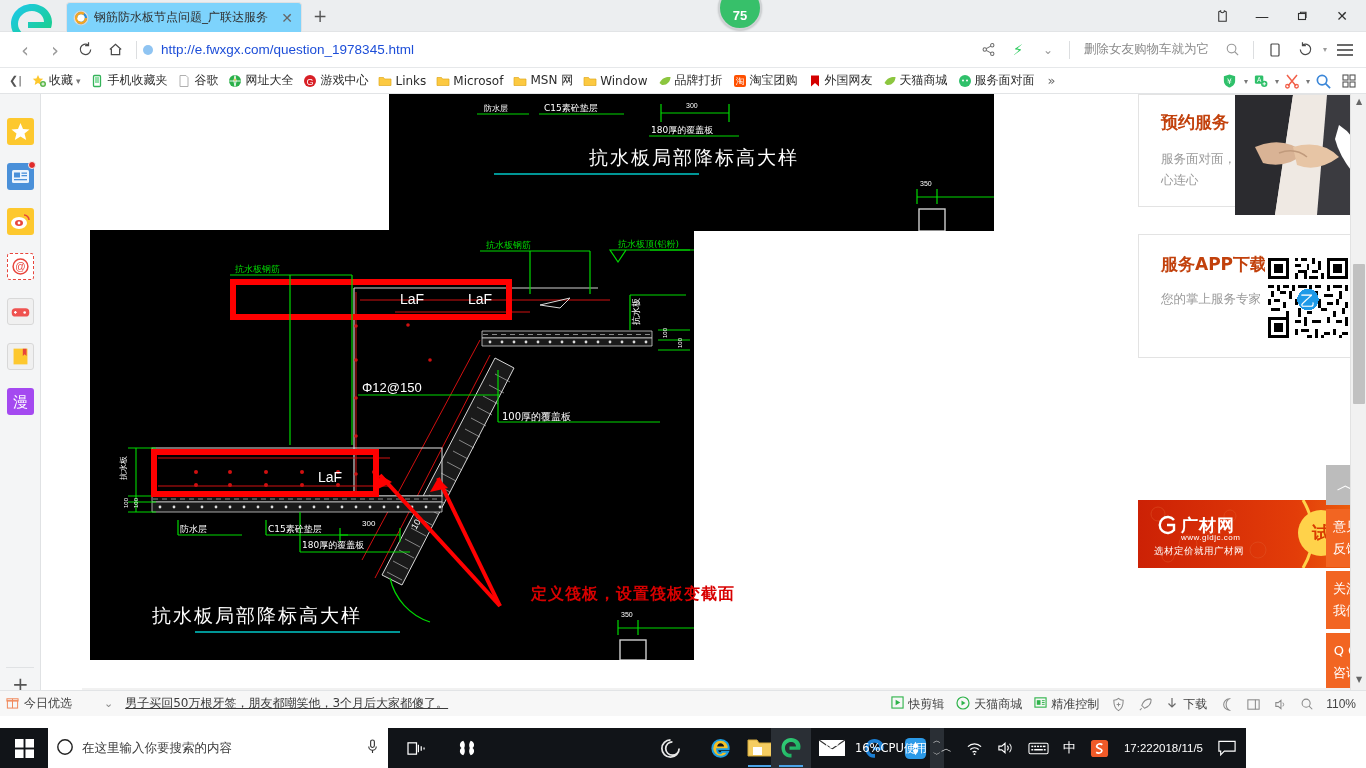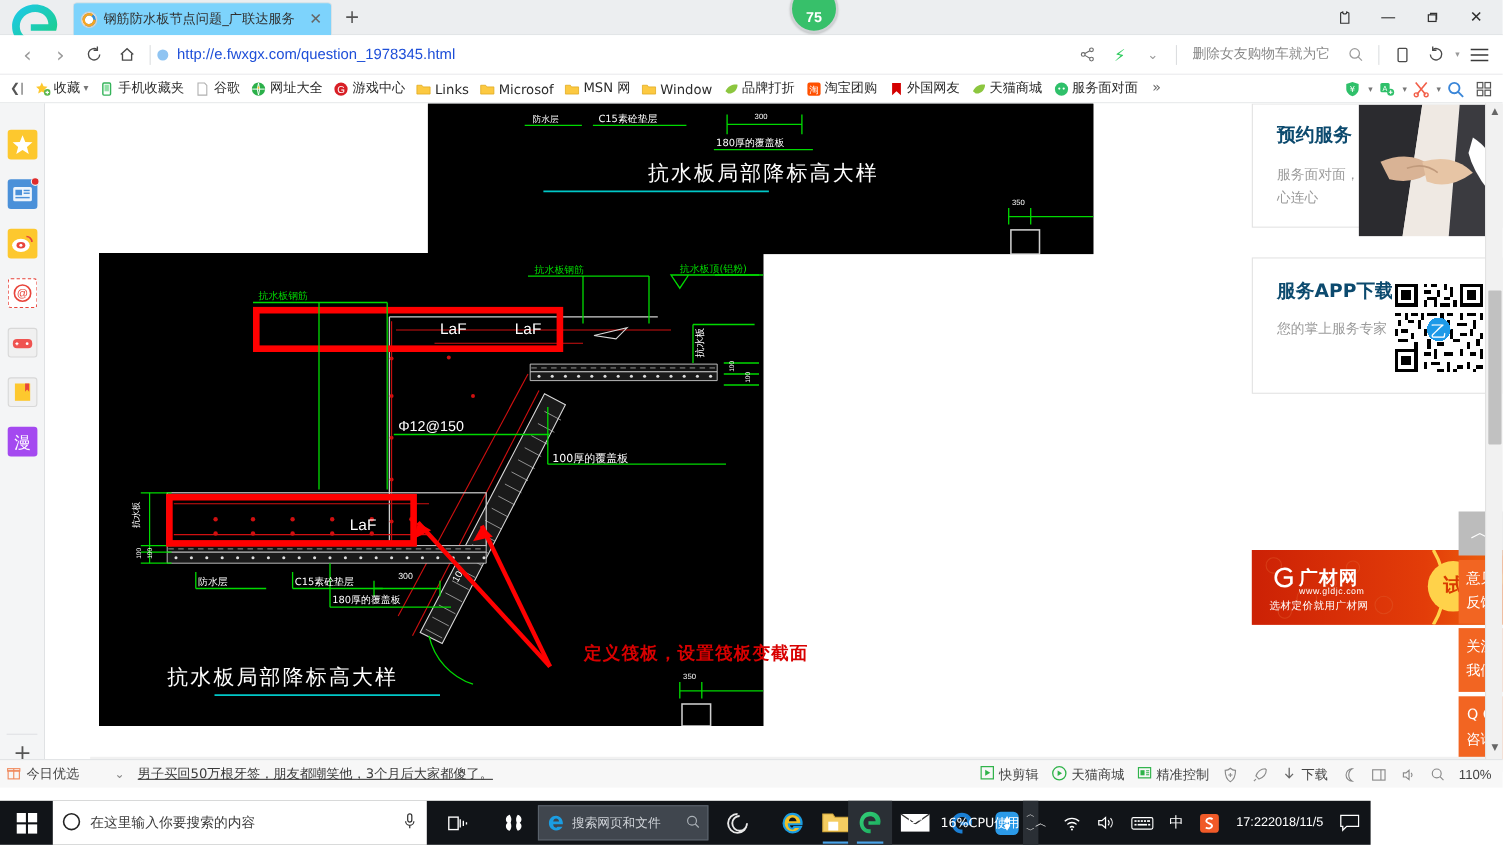--- a/index.html
+++ b/index.html
@@ -101,21 +101,21 @@
   .cad-inner { position:absolute; left:0; top:0; width:604px; height:430px; }
 
   .annot {
     position:absolute; left:490px; top:490px; font-size:16px; font-weight:bold; color:#d80000;
     font-family:"DejaVu Sans", sans-serif; white-space:nowrap; letter-spacing:1px;
   }
 
   
   .rail { position:absolute; left:1015px; top:0; width:310px; height:608px; }
   .card { position:absolute; background:#fff; border:1px solid #e3e3e3; }
-  .card-title { font-size:17px; color:#0c4a6e; font-family:"DejaVu Sans", sans-serif; font-weight:bold; }
+  .card-title { font-size:17px; color:#c2410c; font-family:"DejaVu Sans", sans-serif; font-weight:bold; }
   .card-sub { font-size:12.5px; color:#9a9a9a; line-height:21px; font-family:"DejaVu Sans", sans-serif; width:105px;}
   .handshake { position:absolute; right:0; top:0; width:130px; height:120px; overflow:hidden; }
   .qr { position:absolute; right:14px; top:20px; width:86px; height:86px; }
   .banner {
     position:absolute; left:1097px; top:406px; width:265px; height:68px;
     background:linear-gradient(90deg,#d32205 0%,#e23a0a 55%,#f26d0b 100%); overflow:hidden;
   }
   .gcw { position:absolute; left:16px; top:13px; color:#fff; }
   .gcw-main { font-size:17px; font-weight:bold; font-family:"DejaVu Sans", sans-serif; letter-spacing:1px;}
   .gcw-url { font-size:8px; font-family:"Liberation Sans", sans-serif; letter-spacing:.5px; margin-top:1px;}
@@ -1043,32 +1043,20 @@
       </svg>
   </div>
 
   <div class="tb-icon" style="left:447px">
     <svg width="22" height="22" viewBox="0 0 24 24">
         <path d="M8 4 C4 5 3 10 6 12 C3 14 4 19 8 20 C10 17 10 15 9 12 C10 9 10 7 8 4 Z" fill="#fff"></path>
         <path d="M16 4 C20 5 21 10 18 12 C21 14 20 19 16 20 C14 17 14 15 15 12 C14 9 14 7 16 4 Z" fill="#fff"></path>
       </svg>
   </div>
 
-  <div style="position:absolute;left:489px;top:4px;width:155px;height:32px;background:#40464e;border:1px solid #5a626b;display:flex;align-items:center;padding:0 6px;">
-    <svg width="19" height="19" viewBox="0 0 22 22">
-        <path d="M11 3 C6.5 3 3.5 6.5 3.5 11 C3.5 15 6.5 18.5 11 18.5 C14 18.5 16.5 17 17.8 14.5 L12.5 14.5 C12 15.2 11.5 15.5 11 15.5 C9.2 15.5 8 14 8 12 L18.2 12 C18.5 7 15.4 3 11 3 Z M11 6 C12.7 6 14 7.2 14.2 9 L8 9 C8.3 7.2 9.4 6 11 6 Z" fill="#1b9de2"></path>
-      </svg>
-    <span style="font-size:11.5px;color:#cfd3d8;margin-left:5px;font-family:'DejaVu Sans',sans-serif;">搜索网页和文件</span>
-    <span style="margin-left:auto">
-      <svg width="14" height="14" viewBox="0 0 16 16">
-          <circle cx="7" cy="7" r="4.6" fill="none" stroke="#aab0b6" stroke-width="1.2"></circle>
-          <path d="M10.4 10.4 L14 14" stroke="#aab0b6" stroke-width="1.2"></path>
-        </svg>
-    </span>
-  </div>
 
   <div class="tb-icon" style="left:650px">
     <svg width="23" height="23" viewBox="0 0 24 24">
         <path d="M12 3 A9 9 0 1 0 21 12 A7 7 0 1 1 14 5" fill="none" stroke="#e8e8e8" stroke-width="1.8"></path>
       </svg>
   </div>
 
   <div class="tb-icon" style="left:700px">
     <svg width="25" height="25" viewBox="0 0 26 26">
         <path d="M13 4 C8 4 4.5 8 4.5 13 C4.5 17.5 8 21.5 13 21.5 C16.5 21.5 19.5 19.5 20.8 16.5 L14.5 16.5 C14 17.5 13.5 18 13 18 C11 18 9.5 16.2 9.5 13.8 L21.5 13.8 C22 8 18 4 13 4 Z M13 7.5 C15 7.5 16.5 9 16.8 11 L9.5 11 C9.8 9 11 7.5 13 7.5 Z" fill="#f2c027"></path>

